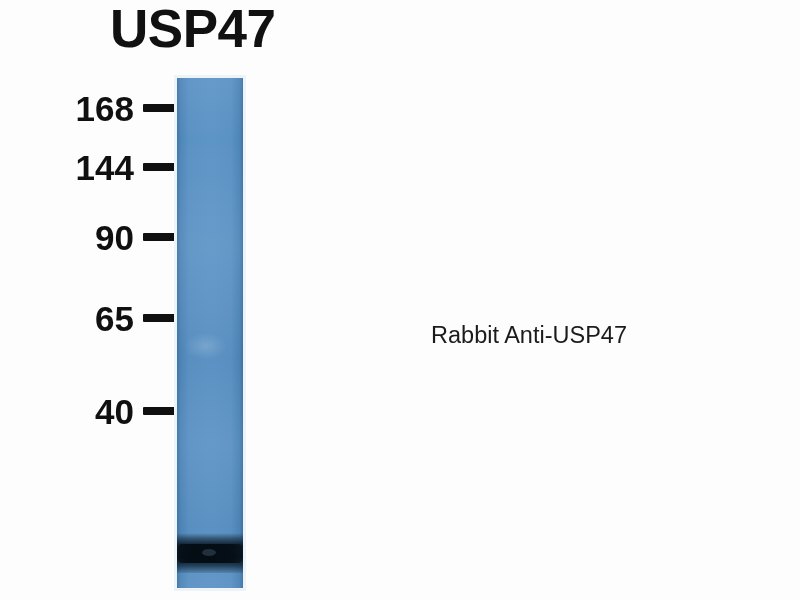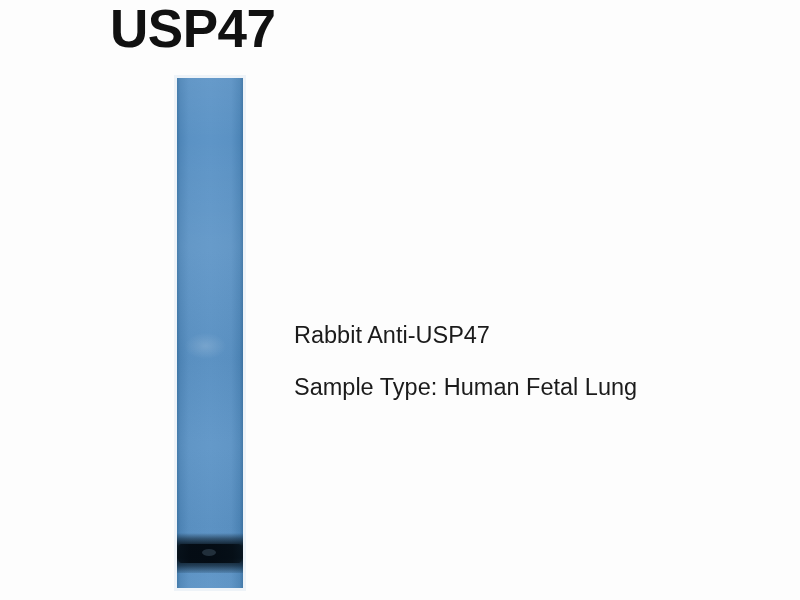--- a/index.html
+++ b/index.html
@@ -156,44 +156,72 @@
     border-radius: 50%;
     pointer-events: none;
   }
 
   
   #annotation {
     position: absolute;
     left: 294px;
     top: 309px;
     width: 470px;
+    text-align: center;
   }
   .anno-line {
     font-size: 23.5px;
     color: #1b1b1b;
     line-height: 52px;
     white-space: nowrap;
   }
 </style>
 </head>
 <body>
 
 <div id="figure">
 
   <div id="blot-title">USP47</div>
 
+  <div id="ladder">
+
+    <div class="marker" style="top:91px;">
+      <span class="marker-label">168</span>
+      <span class="marker-dash"></span>
+    </div>
+
+    <div class="marker" style="top:150px;">
+      <span class="marker-label">144</span>
+      <span class="marker-dash"></span>
+    </div>
+
+    <div class="marker" style="top:220px;">
+      <span class="marker-label">90</span>
+      <span class="marker-dash"></span>
+    </div>
+
+    <div class="marker" style="top:301px;">
+      <span class="marker-label">65</span>
+      <span class="marker-dash"></span>
+    </div>
+
+    <div class="marker" style="top:394px;">
+      <span class="marker-label">40</span>
+      <span class="marker-dash"></span>
+    </div>
+
+  </div>
 
   <div id="lane-wrap">
     <div id="lane">
       <div id="lane-texture"></div>
       <div id="lane-smudge"></div>
       <div id="band"></div>
       <div id="band-core"></div>
       <div id="band-speck"></div>
     </div>
   </div>
 
   <div id="annotation">
     <div class="anno-line">Rabbit Anti-USP47</div>
-    <div class="anno-line">Sample Type: Human Fetal Lung</div>
   </div>
 
 </div>
 
 </body></html>

